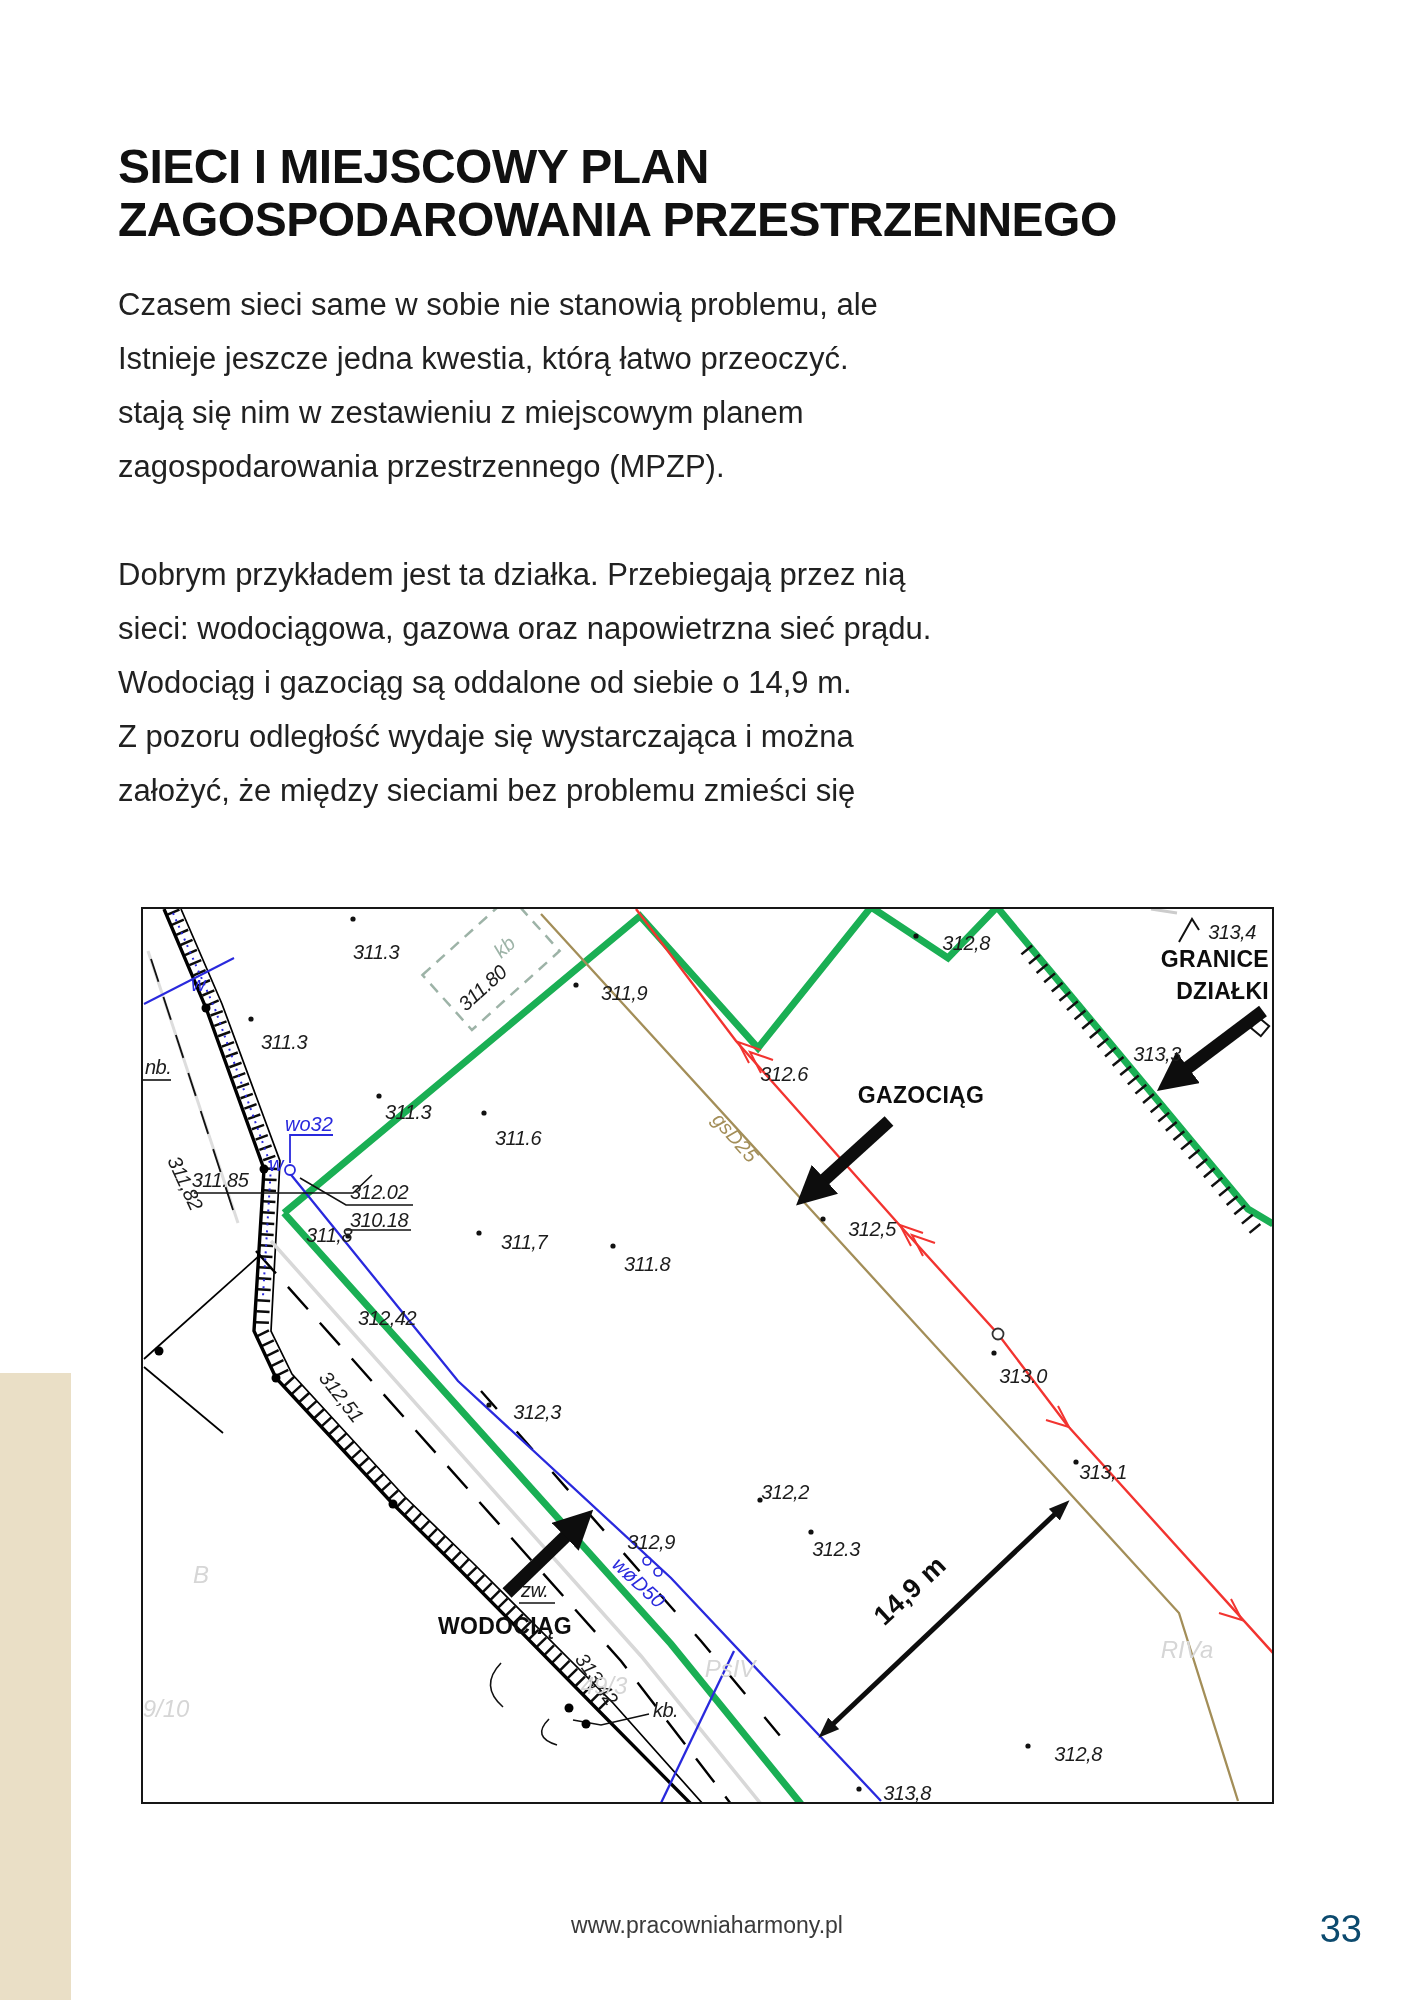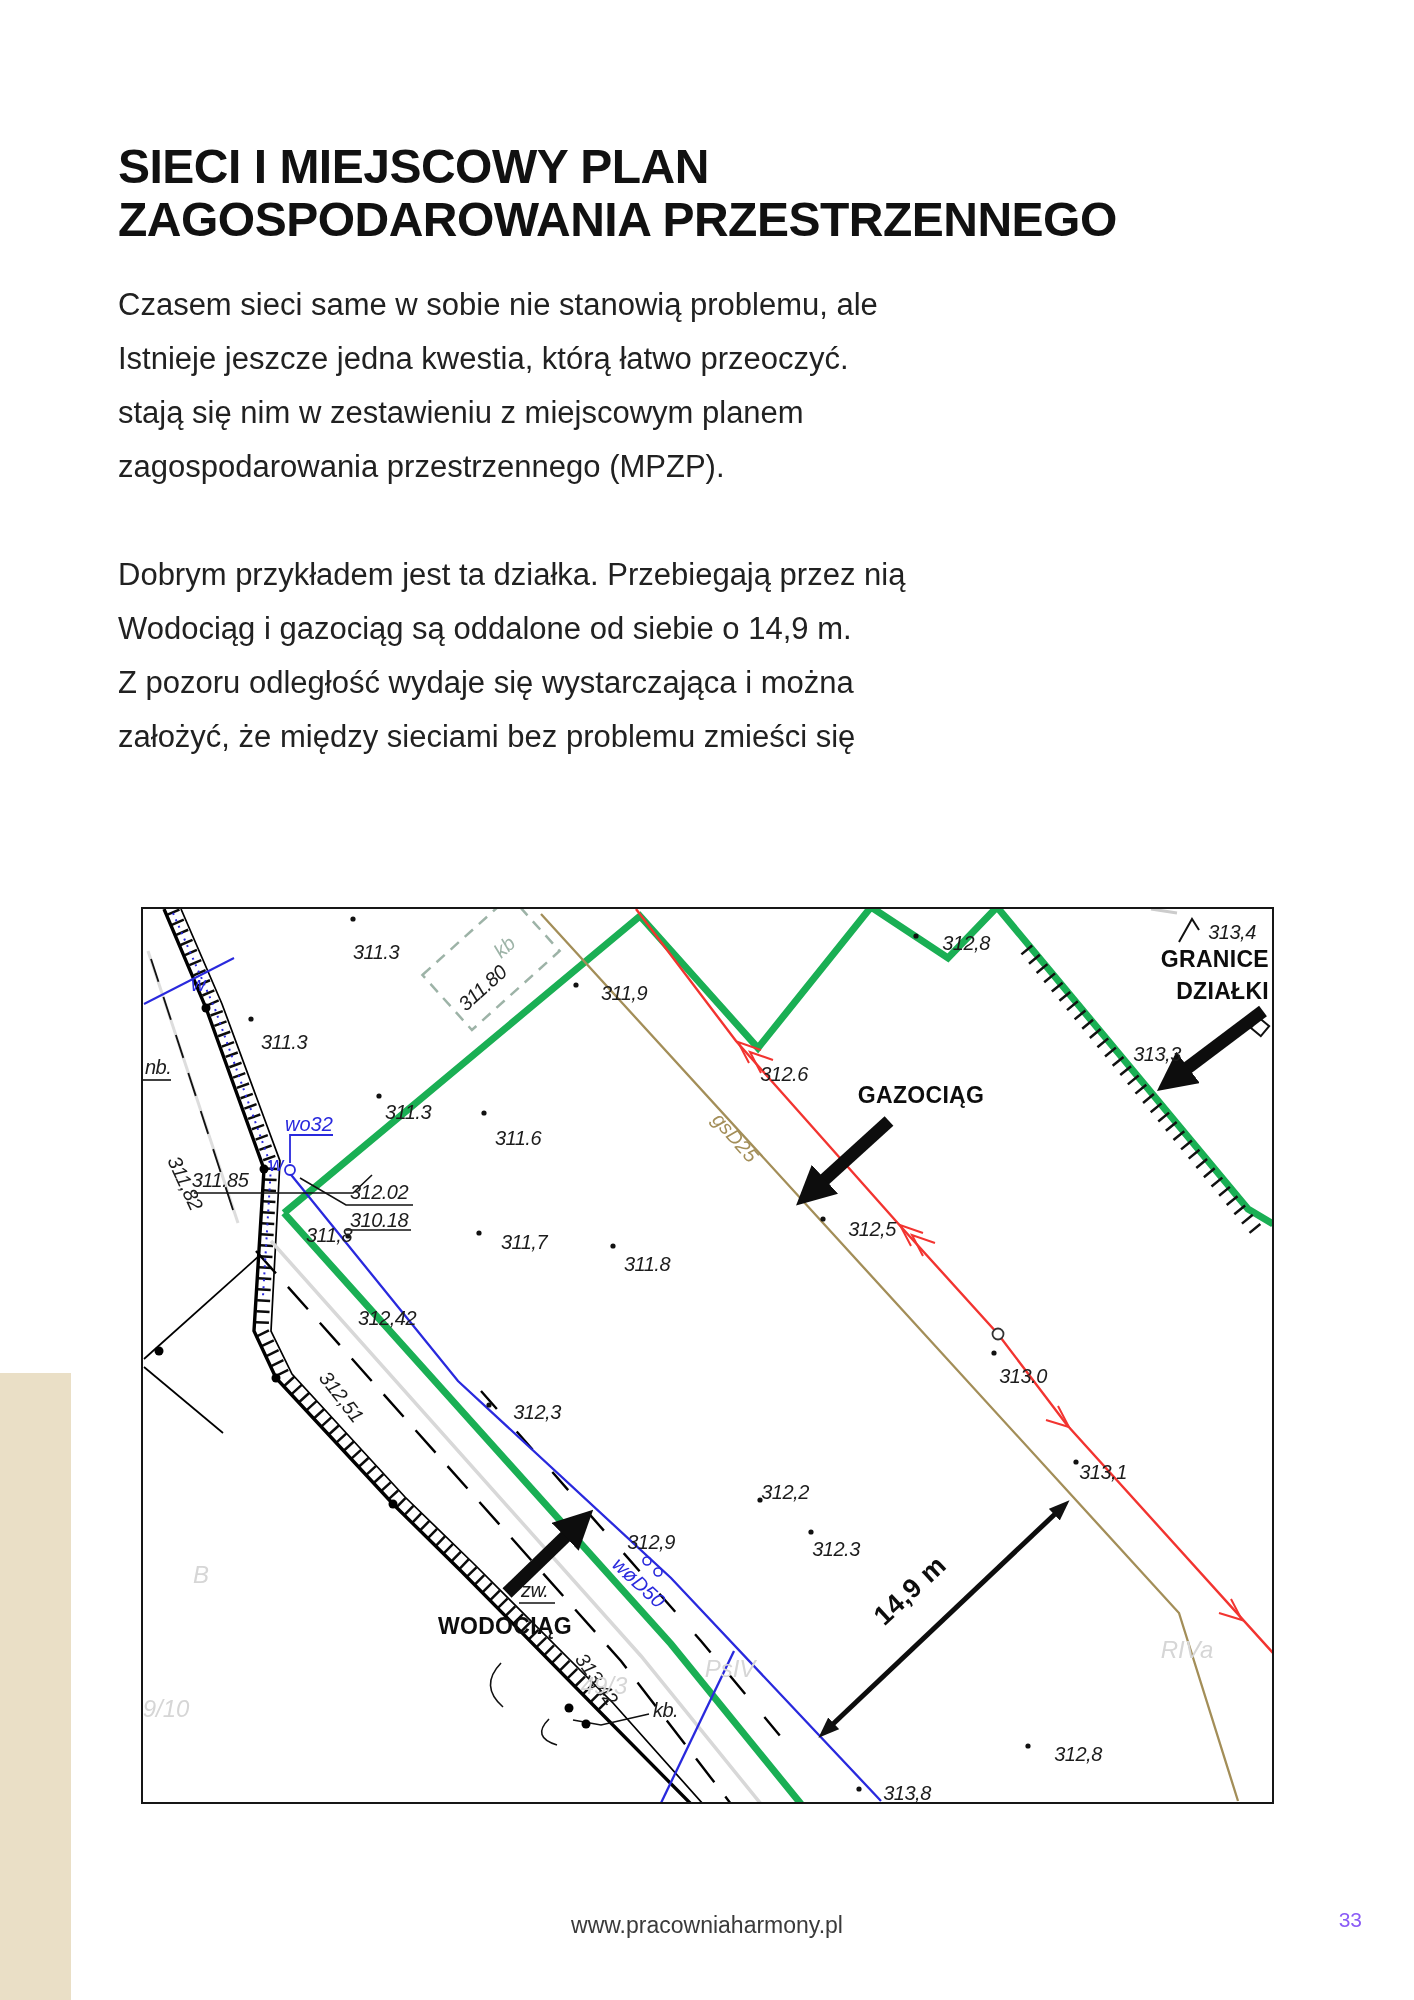--- a/index.html
+++ b/index.html
@@ -8,21 +8,21 @@
   .accent-strip{position:absolute;left:0;top:1373px;width:71px;height:627px;background:#eadfc6;}
   .title{position:absolute;left:118px;top:140px;width:1200px;font-size:48px;line-height:53px;
          font-weight:bold;letter-spacing:-0.5px;color:#111;}
   .para{position:absolute;left:118px;width:1180px;font-size:31px;line-height:54px;color:#212121;}
   .p1{top:278px;}
   .p2{top:548px;}
   .map{position:absolute;left:141px;top:907px;width:1133px;height:897px;border:2px solid #161616;
        box-sizing:border-box;background:#fff;}
   .map svg{display:block;width:1129px;height:893px;}
   .footer-site{position:absolute;left:0;top:1912px;width:1414px;text-align:center;font-size:23px;color:#3a3a3a;}
-  .footer-page{position:absolute;right:52px;top:1908px;font-size:21px;color:#8b5cf6;margin-left:16px;}
+  .footer-page{position:absolute;right:52px;top:1908px;font-size:38px;color:#0c4a6e;margin-left:16px;}
   
   text{font-family:"Liberation Sans",sans-serif;}
   .e{font-size:20px;font-style:italic;fill:#1c1c1c;letter-spacing:-0.5px;text-anchor:middle;}
   .es{font-size:20px;font-style:italic;fill:#1c1c1c;letter-spacing:-0.5px;text-anchor:start;}
   .callout{font-size:23px;font-weight:bold;fill:#0d0d0d;text-anchor:middle;letter-spacing:0.3px;}
   .callout-end{font-size:23px;font-weight:bold;fill:#0d0d0d;text-anchor:end;letter-spacing:0.3px;}
   .blue-t{font-size:20px;font-style:italic;fill:#2929dd;text-anchor:start;}
   .tan-t{font-size:20px;font-style:italic;fill:#a38e58;text-anchor:middle;}
   .gray-t{font-size:24px;font-style:italic;fill:#d6d6d6;text-anchor:middle;}
   .kb-t{font-size:20px;font-style:italic;fill:#9db3a7;text-anchor:middle;}
@@ -41,20 +41,21 @@
 
   <div class="para p1">
     <div>Czasem sieci same w sobie nie stanowią problemu, ale</div>
     <div>Istnieje jeszcze jedna kwestia, którą łatwo przeoczyć.</div>
     <div>stają się nim w zestawieniu z miejscowym planem</div>
     <div>zagospodarowania przestrzennego (MPZP).</div>
   </div>
 
   <div class="para p2">
     <div>Dobrym przykładem jest ta działka. Przebiegają przez nią</div>
+    <div>sieci: wodociągowa, gazowa oraz napowietrzna sieć prądu.</div>
     <div>Wodociąg i gazociąg są oddalone od siebie o 14,9 m.</div>
     <div>Z pozoru odległość wydaje się wystarczająca i można</div>
     <div>założyć, że między sieciami bez problemu zmieści się</div>
   </div>
 
   <div class="map">
     <svg viewBox="142 908 1129 893">
       <defs>
         <marker id="mBig" markerWidth="3.4" markerHeight="3.4" refX="0.2" refY="1.5" orient="auto" markerUnits="strokeWidth">
           <path d="M0,0 L3,1.5 L0,3 z" fill="#0d0d0d"></path>

